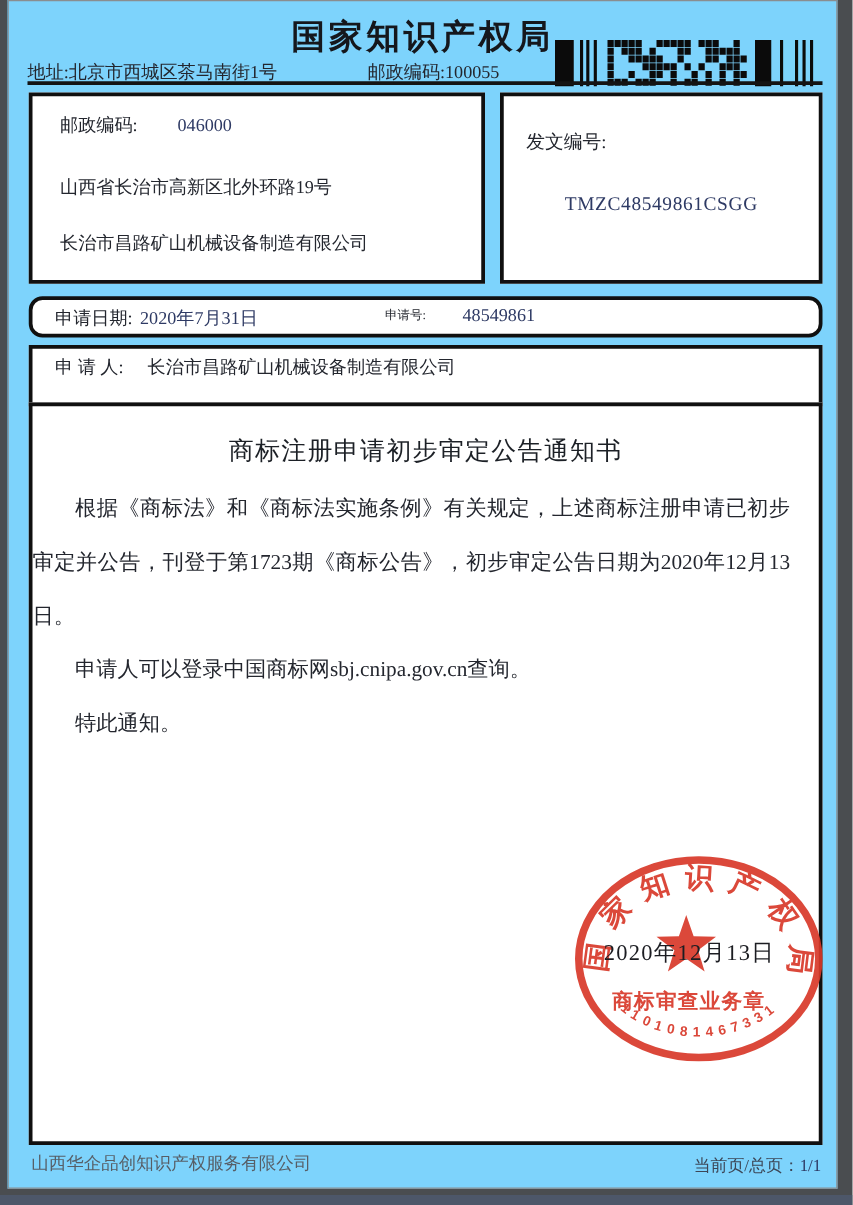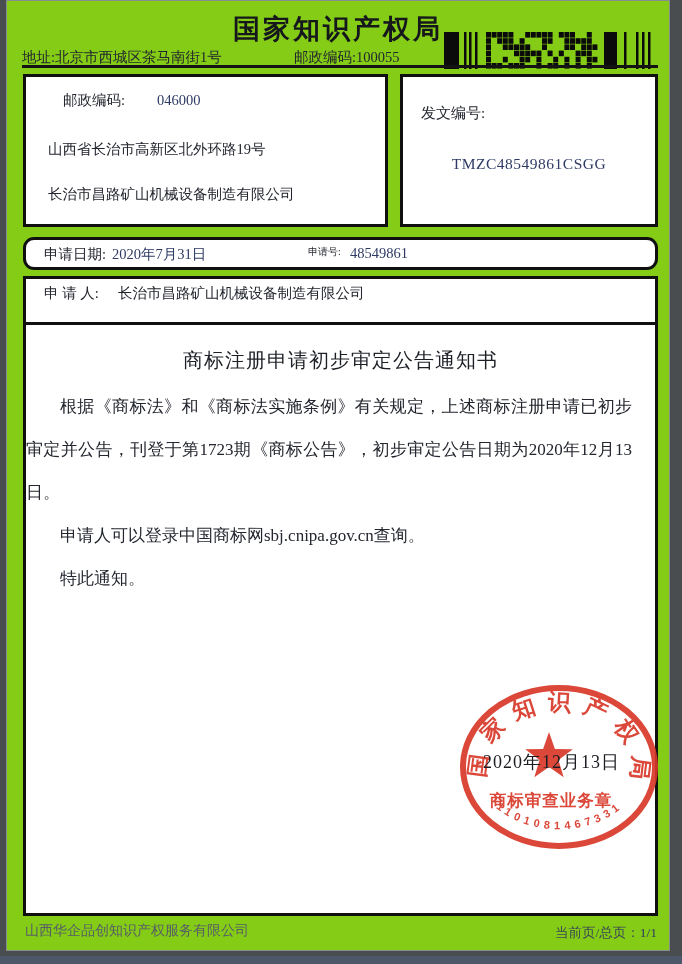--- a/index.html
+++ b/index.html
@@ -4,21 +4,21 @@
 <style>
   * { margin:0; padding:0; box-sizing:border-box; }
   html,body { width:682px; height:964px; overflow:hidden; }
   body {
     background:#4a4d50;
     font-family:"Liberation Serif","DejaVu Serif",serif;
     position:relative;
   }
   .page {
     position:absolute; left:6px; top:0; width:664px; height:951px;
-    background:#84cc16;
+    background:#7dd3fc;
     box-shadow:0 0 0 1px #8a8d8f inset;
   }
   .bottom-bar {
     position:absolute; left:0; top:956px; width:682px; height:8px;
     background:#4d5769;
   }
   
   .agency-title {
     position:absolute; left:0; top:11px; width:100%;
     text-align:center; font-size:27px; font-weight:bold;
@@ -29,33 +29,33 @@
   .barcode { position:absolute; left:438px; top:31px; width:216px; height:39px; }
   .header-rule { position:absolute; left:16px; top:65px; width:636px; height:3px; background:#141414; }
 
   .box { position:absolute; border:3px solid #101010; background:#fff; }
   .recipient-box { left:17px; top:74px; width:365px; height:153px; }
   .dispatch-box  { left:394px; top:74px; width:258px; height:153px; }
   .row1 { left:17px; top:237px; width:635px; height:33px;border-radius:11px; }
   .row2 { left:17px; top:276px; width:635px; height:49px; }
   .notice-box { left:17px; top:322px; width:635px; height:594px; }
 
-  .recipient-box .postal-row { position:absolute; left:22px; top:14px; font-size:14.5px; color:#23262e;margin-left:15px; }
+  .recipient-box .postal-row { position:absolute; left:22px; top:14px; font-size:14.5px; color:#23262e; }
   .recipient-box .postal-row .val { margin-left:32px; color:#2e3a64; }
   .recipient-box .addr    { position:absolute; left:22px; top:63px;  font-size:14.5px; color:#23262e; }
   .recipient-box .company { position:absolute; left:22px; top:108px; font-size:14.5px; color:#23262e; }
 
   .dispatch-box .lbl { position:absolute; left:18px; top:27px; font-size:15px; color:#23262e; }
   .dispatch-box .val { position:absolute; left:0; top:78px; width:100%; text-align:center;
                        font-size:15.5px; color:#2e3a64; letter-spacing:.5px; }
 
   .row1 .lbl1 { position:absolute; left:18px;  top:5px; font-size:14.5px; color:#23262e; }
   .row1 .val1 { position:absolute; left:86px;  top:5px; font-size:14.5px; color:#2e3a64; }
   .row1 .lbl2 { position:absolute; left:282px; top:5px; font-size:10px; color:#23262e; }
-  .row1 .val2 { position:absolute; left:324px; top:5px; font-size:14.5px; color:#2e3a64;text-align:center; }
+  .row1 .val2 { position:absolute; left:344px; top:5px; font-size:14.5px; color:#2e3a64;text-align:center; }
   .row2 .lbl  { position:absolute; left:18px;  top:5px; font-size:14.5px; color:#23262e; }
   .row2 .val  { position:absolute; left:92px;  top:5px; font-size:14.5px; color:#23262e; }
 
   .notice-title {
     position:absolute; left:0; top:22px; width:100%; text-align:center;
     font-size:20px; color:#1c2026; letter-spacing:1px;
   }
   .notice-body {
     position:absolute; left:0; top:60px; width:606px;
     font-size:17px; line-height:43px; color:#23262e; text-align:justify;

